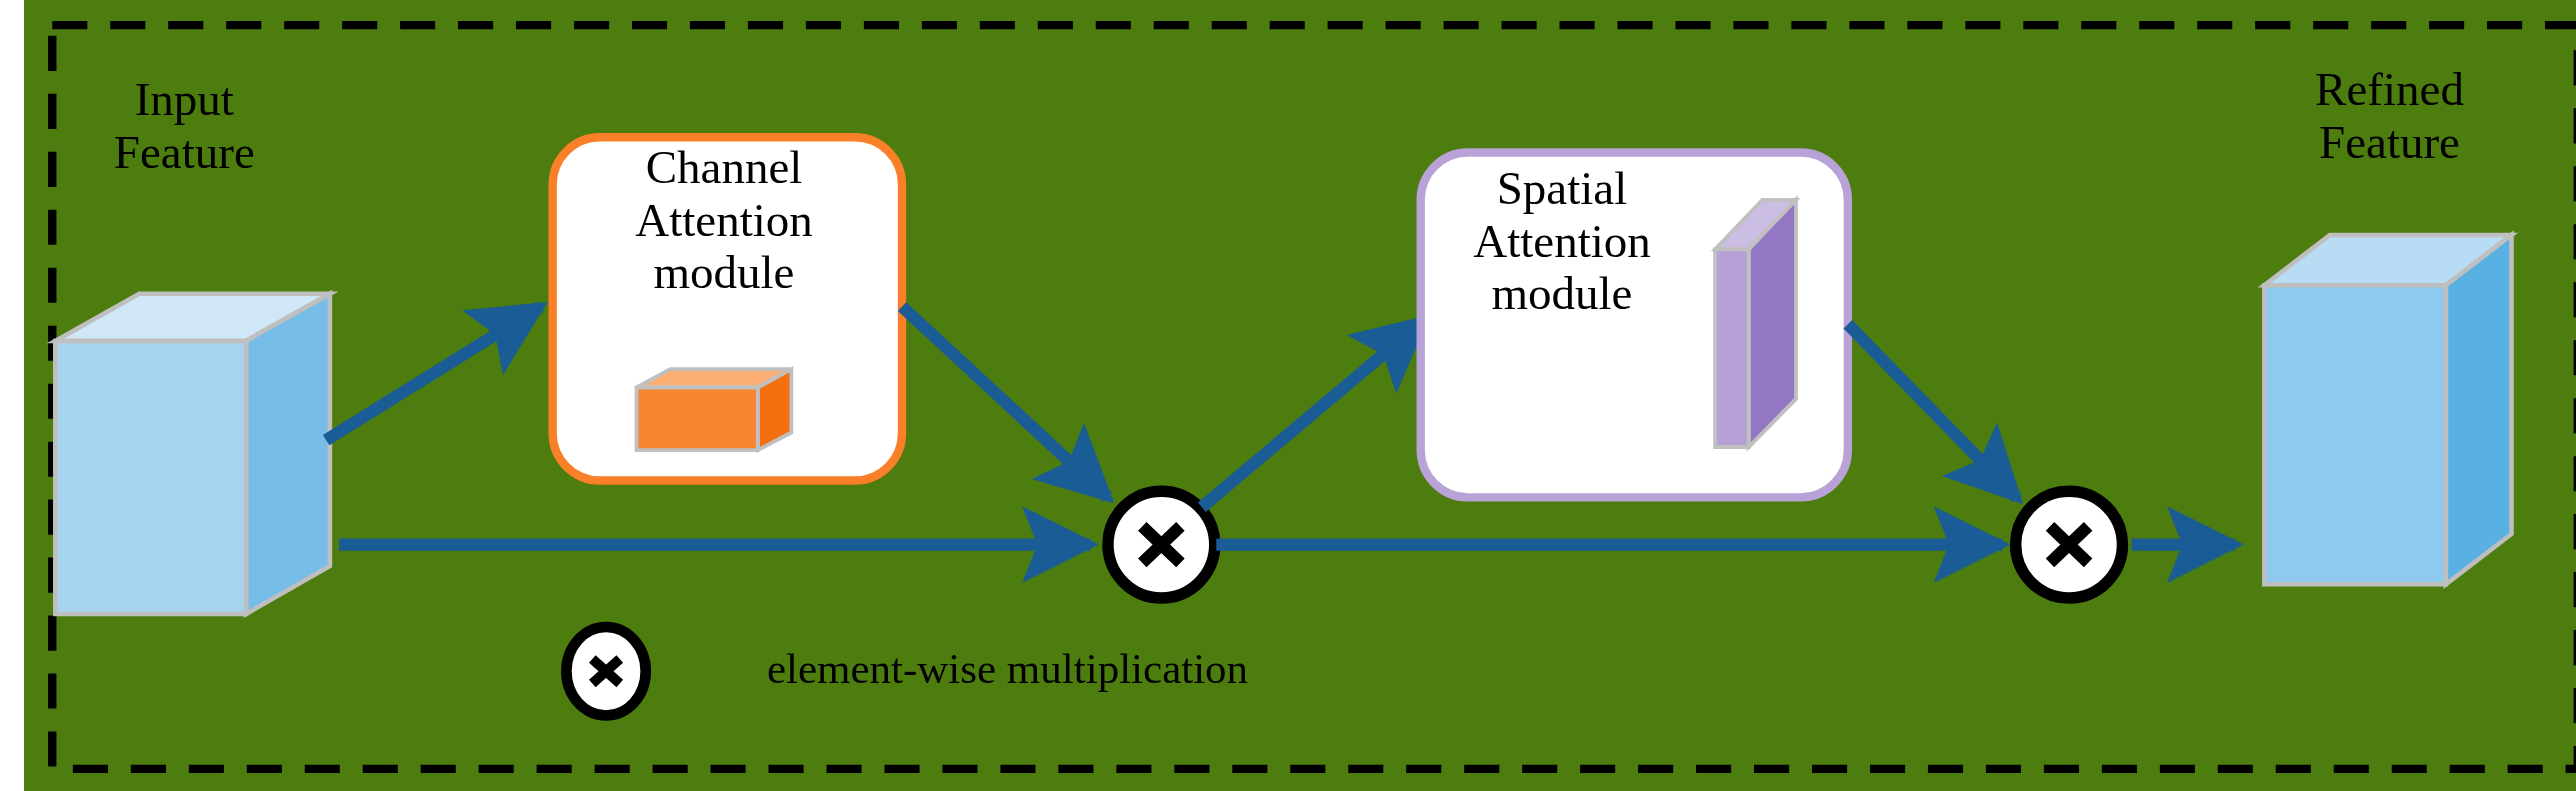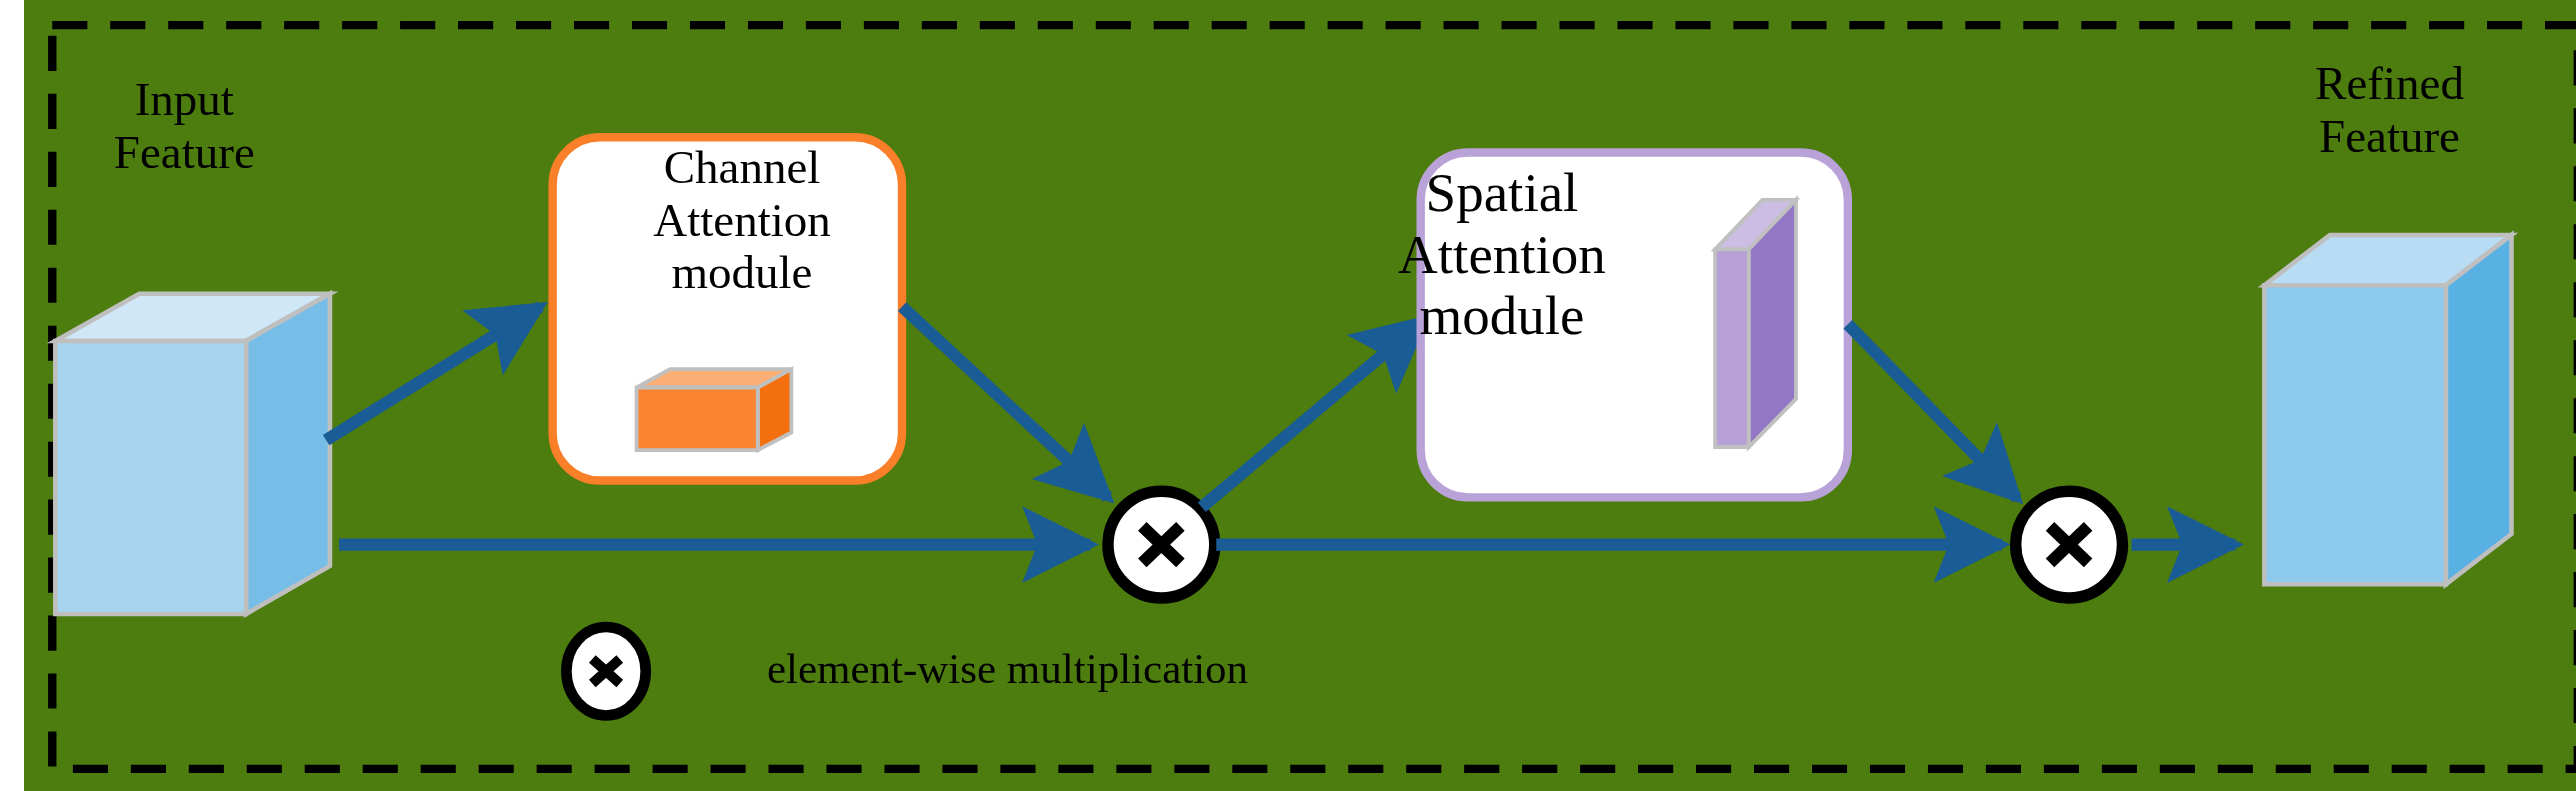--- a/index.html
+++ b/index.html
@@ -33,36 +33,35 @@
     user-select: none;
   }
   #input-feature-label {
     left: 15.3px;
     top: 73px;
     width: 290px;
     font-size: 47px;
   }
   #refined-feature-label {
     left: 2213px;
-    top: 57px;
+    top: 63px;
     width: 305px;
     font-size: 47px;
   }
   #channel-module-label {
-    left: 518px;
+    left: 532px;
     top: 141px;
     width: 336px;
     font-size: 47px;
-    padding-left: 32px;
   }
   #spatial-module-label {
-    left: 1348px;
+    left: 1408px;
     top: 162px;
     width: 260px;
-    font-size: 55px;
+    font-size: 47px;
   }
   #legend-text {
     left: 640px;
     top: 645px;
     width: 687px;
     font-size: 43px;
     text-align: center;
   }
 </style>
 </head>

